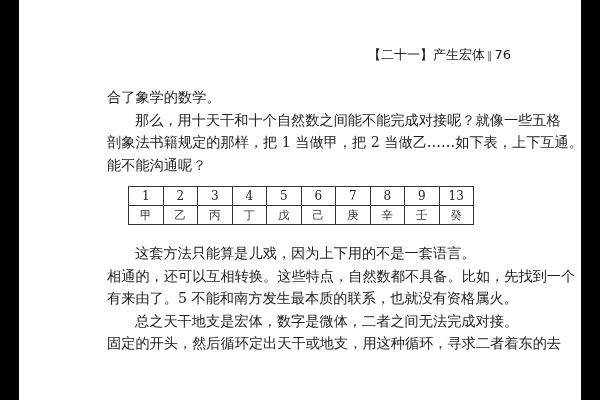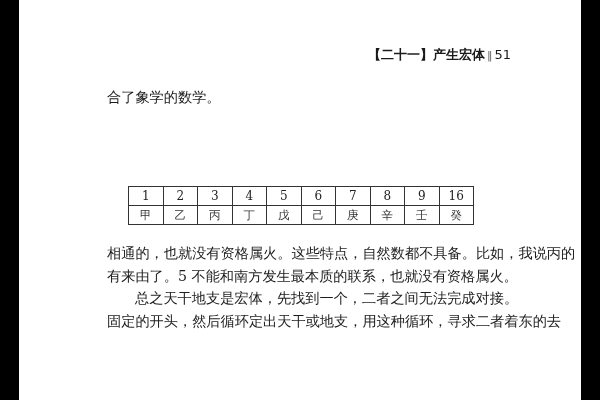--- a/index.html
+++ b/index.html
@@ -26,21 +26,21 @@
       position: absolute;
       right: 70px;
       top: 46px;
       font-family: "DejaVu Sans", "Liberation Sans", sans-serif;
       font-size: 13px;
       color: #1a1a1a;
       white-space: nowrap;
       letter-spacing: 0;
     }
     .running-header .chapter {
-      font-weight: bold;
+      font-weight: normal;
       margin-left: 21px;
     }
     .running-header .sep {
       color: #666;
       margin: 0 2px;
       font-size: 11px;
     }
     .body-text {
       position: absolute;
       left: 88px;
@@ -96,66 +96,74 @@
       font-size: 11.5px;
       color: #333;
     }
   </style>
 </head>
 <body>
 
 <div class="page">
 
   <div class="running-header">
-    <span class="chapter">【二十一】产生宏体</span><span class="sep">‖</span><span>51</span>
+    <span class="chapter">【二十一】产生宏体</span><span class="sep">‖</span><span>76</span>
   </div>
 
   <div class="body-text block-top">
     <p class="para">
       <span class="line last">合了象学的数学。</span>
+    </p>
+    <p class="para">
+      <span class="line indent">那么，用十天干和十个自然数之间能不能完成对接呢？就像一些五格</span>
+      <span class="line">剖象法书籍规定的那样，把 1 当做甲，把 2 当做乙……如下表，上下互通。</span>
+      <span class="line last">能不能沟通呢？</span>
     </p>
   </div>
 
   <div class="table-wrap">
     <table class="map-table">
       <tbody>
           <tr class="num-row">
         <td>1</td>
         <td>2</td>
         <td>3</td>
         <td>4</td>
         <td>5</td>
         <td>6</td>
         <td>7</td>
         <td>8</td>
         <td>9</td>
-        <td>16</td>
+        <td>13</td>
       </tr>
       <tr class="stem-row">
         <td>甲</td>
         <td>乙</td>
         <td>丙</td>
         <td>丁</td>
         <td>戊</td>
         <td>己</td>
         <td>庚</td>
         <td>辛</td>
         <td>壬</td>
         <td>癸</td>
       </tr>
     </tbody>
       </table>
   </div>
 
   <div class="body-text block-bottom">
     <p class="para">
-      <span class="line">相通的，也就没有资格属火。这些特点，自然数都不具备。比如，我说丙的</span>
+      <span class="line indent last">这套方法只能算是儿戏，因为上下用的不是一套语言。</span>
+    </p>
+    <p class="para">
+      <span class="line">相通的，还可以互相转换。这些特点，自然数都不具备。比如，先找到一个</span>
       <span class="line last">有来由了。5 不能和南方发生最本质的联系，也就没有资格属火。</span>
     </p>
     <p class="para">
-      <span class="line indent last">总之天干地支是宏体，先找到一个，二者之间无法完成对接。</span>
+      <span class="line indent last">总之天干地支是宏体，数字是微体，二者之间无法完成对接。</span>
     </p>
     <p class="para">
       <span class="line">固定的开头，然后循环定出天干或地支，用这种循环，寻求二者着东的去</span>
     </p>
   </div>
 
 </div>
 
 </body></html>

